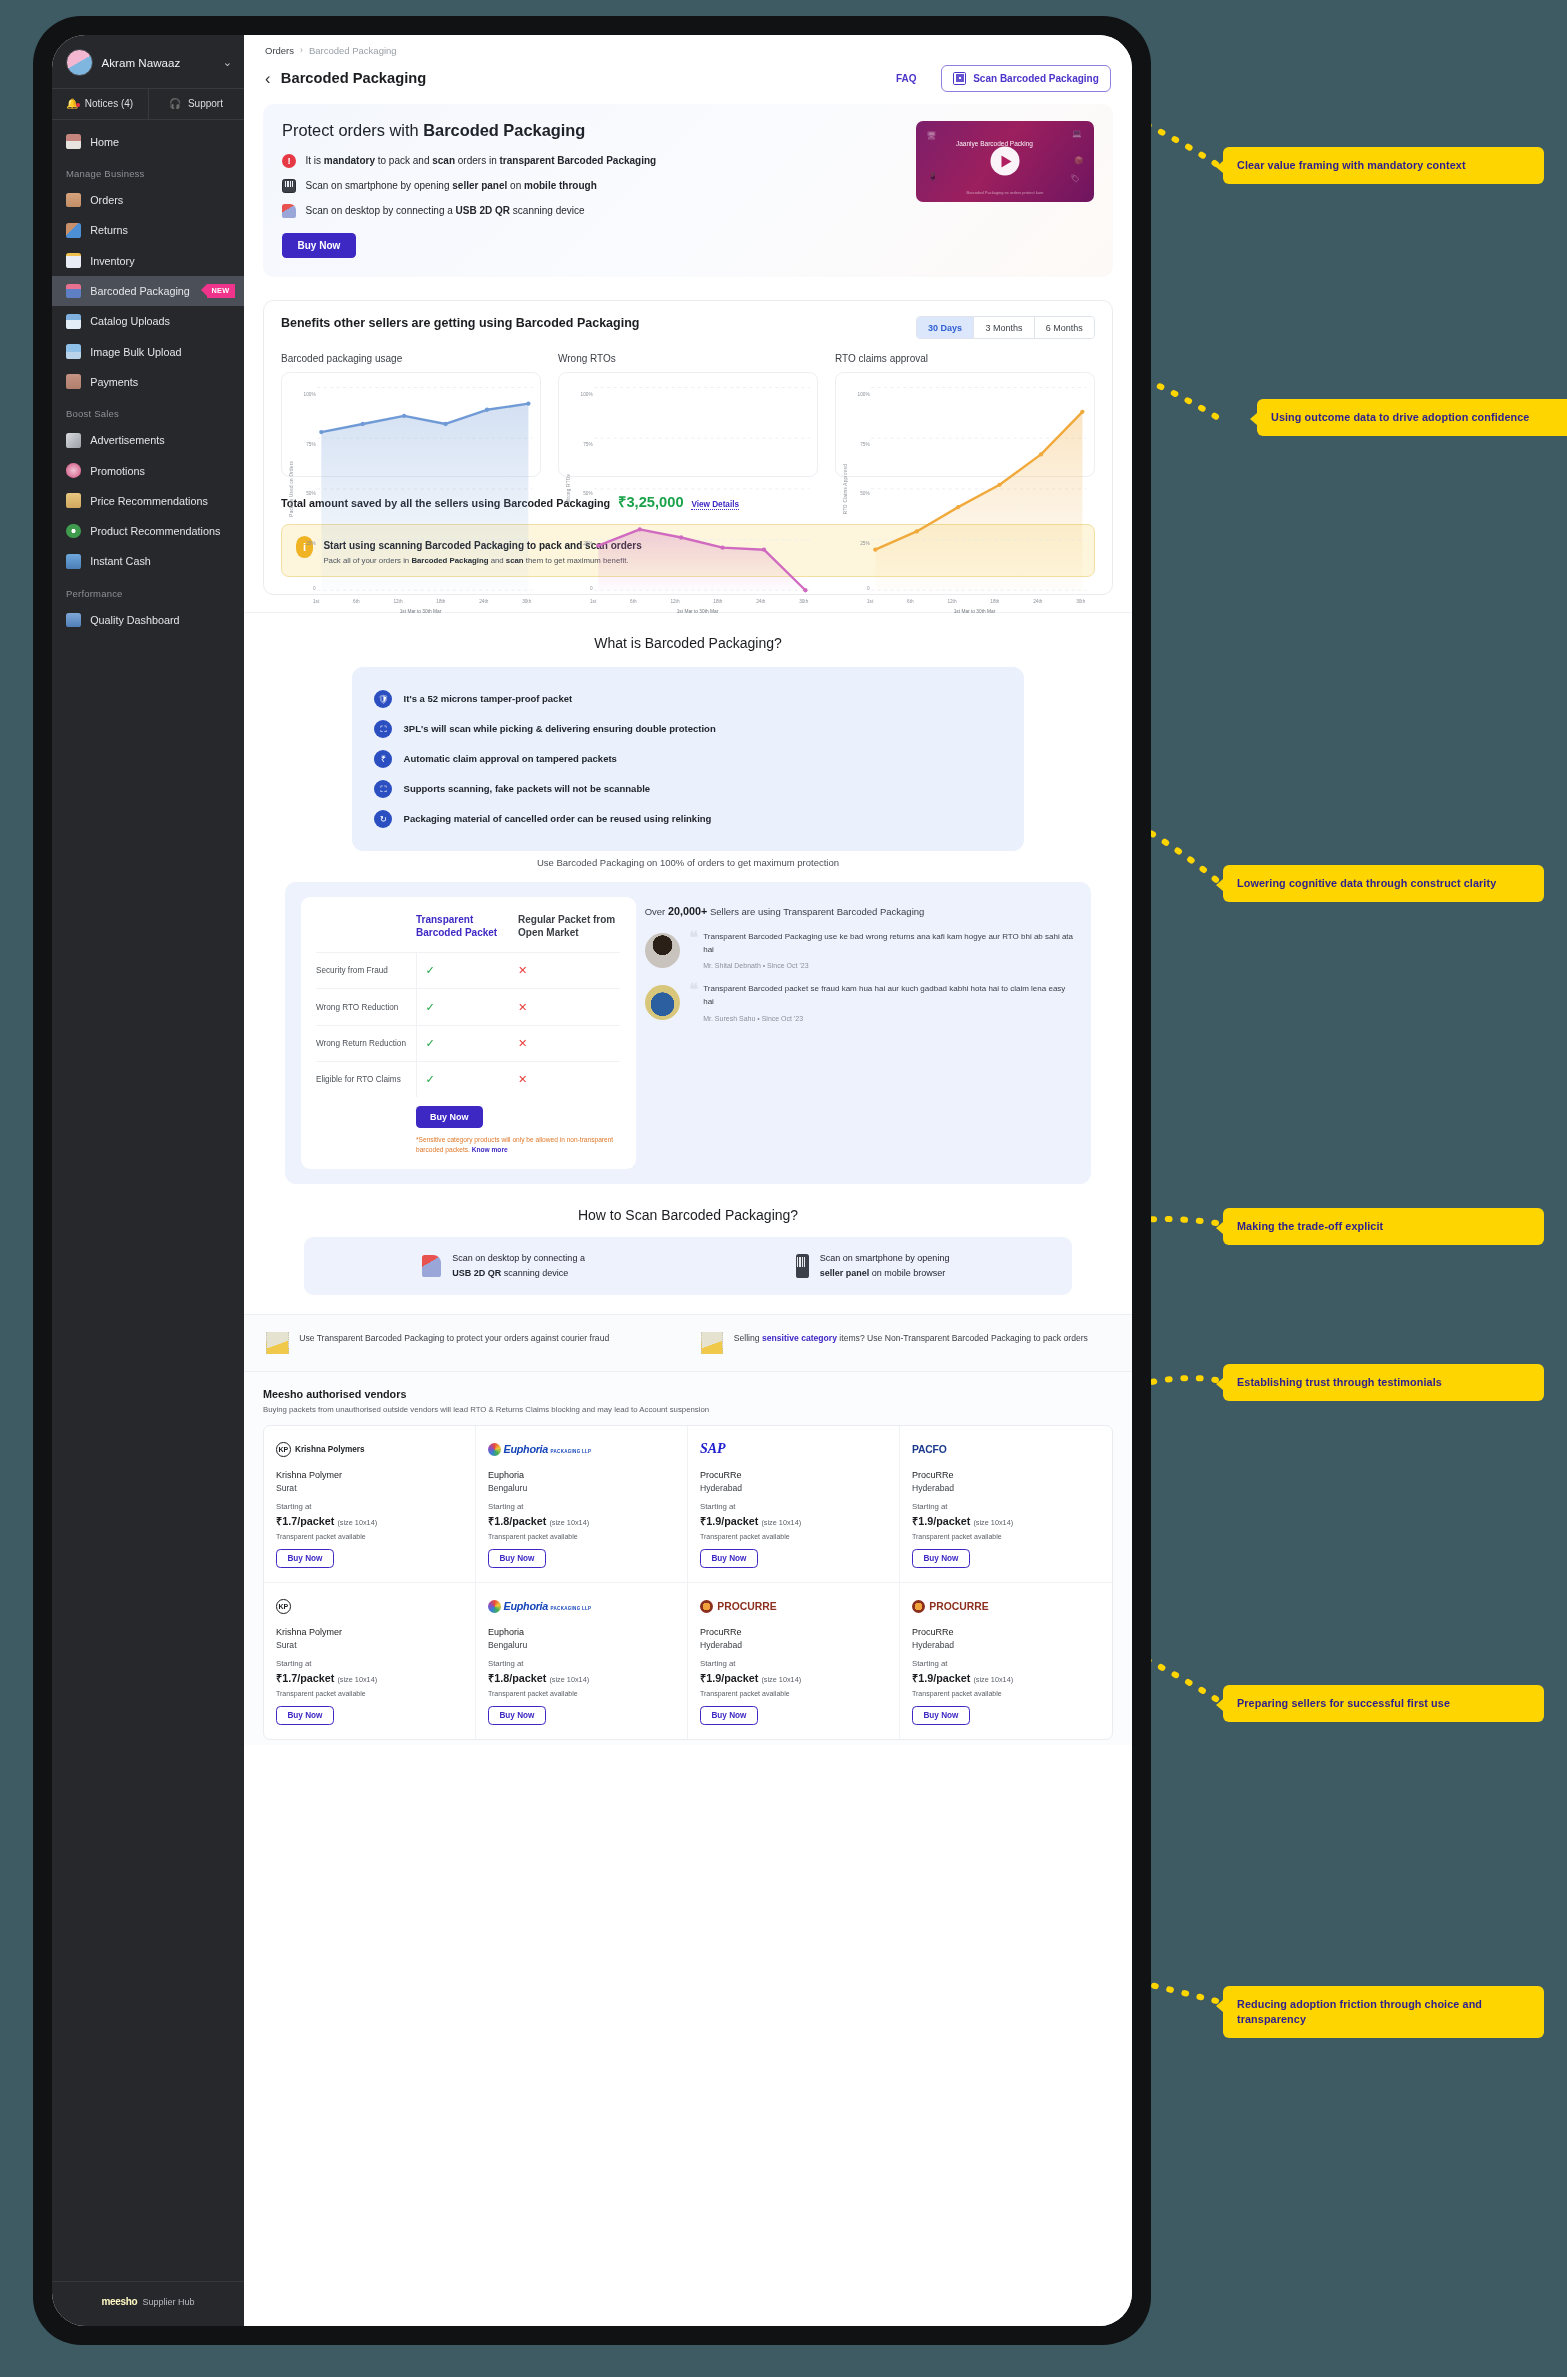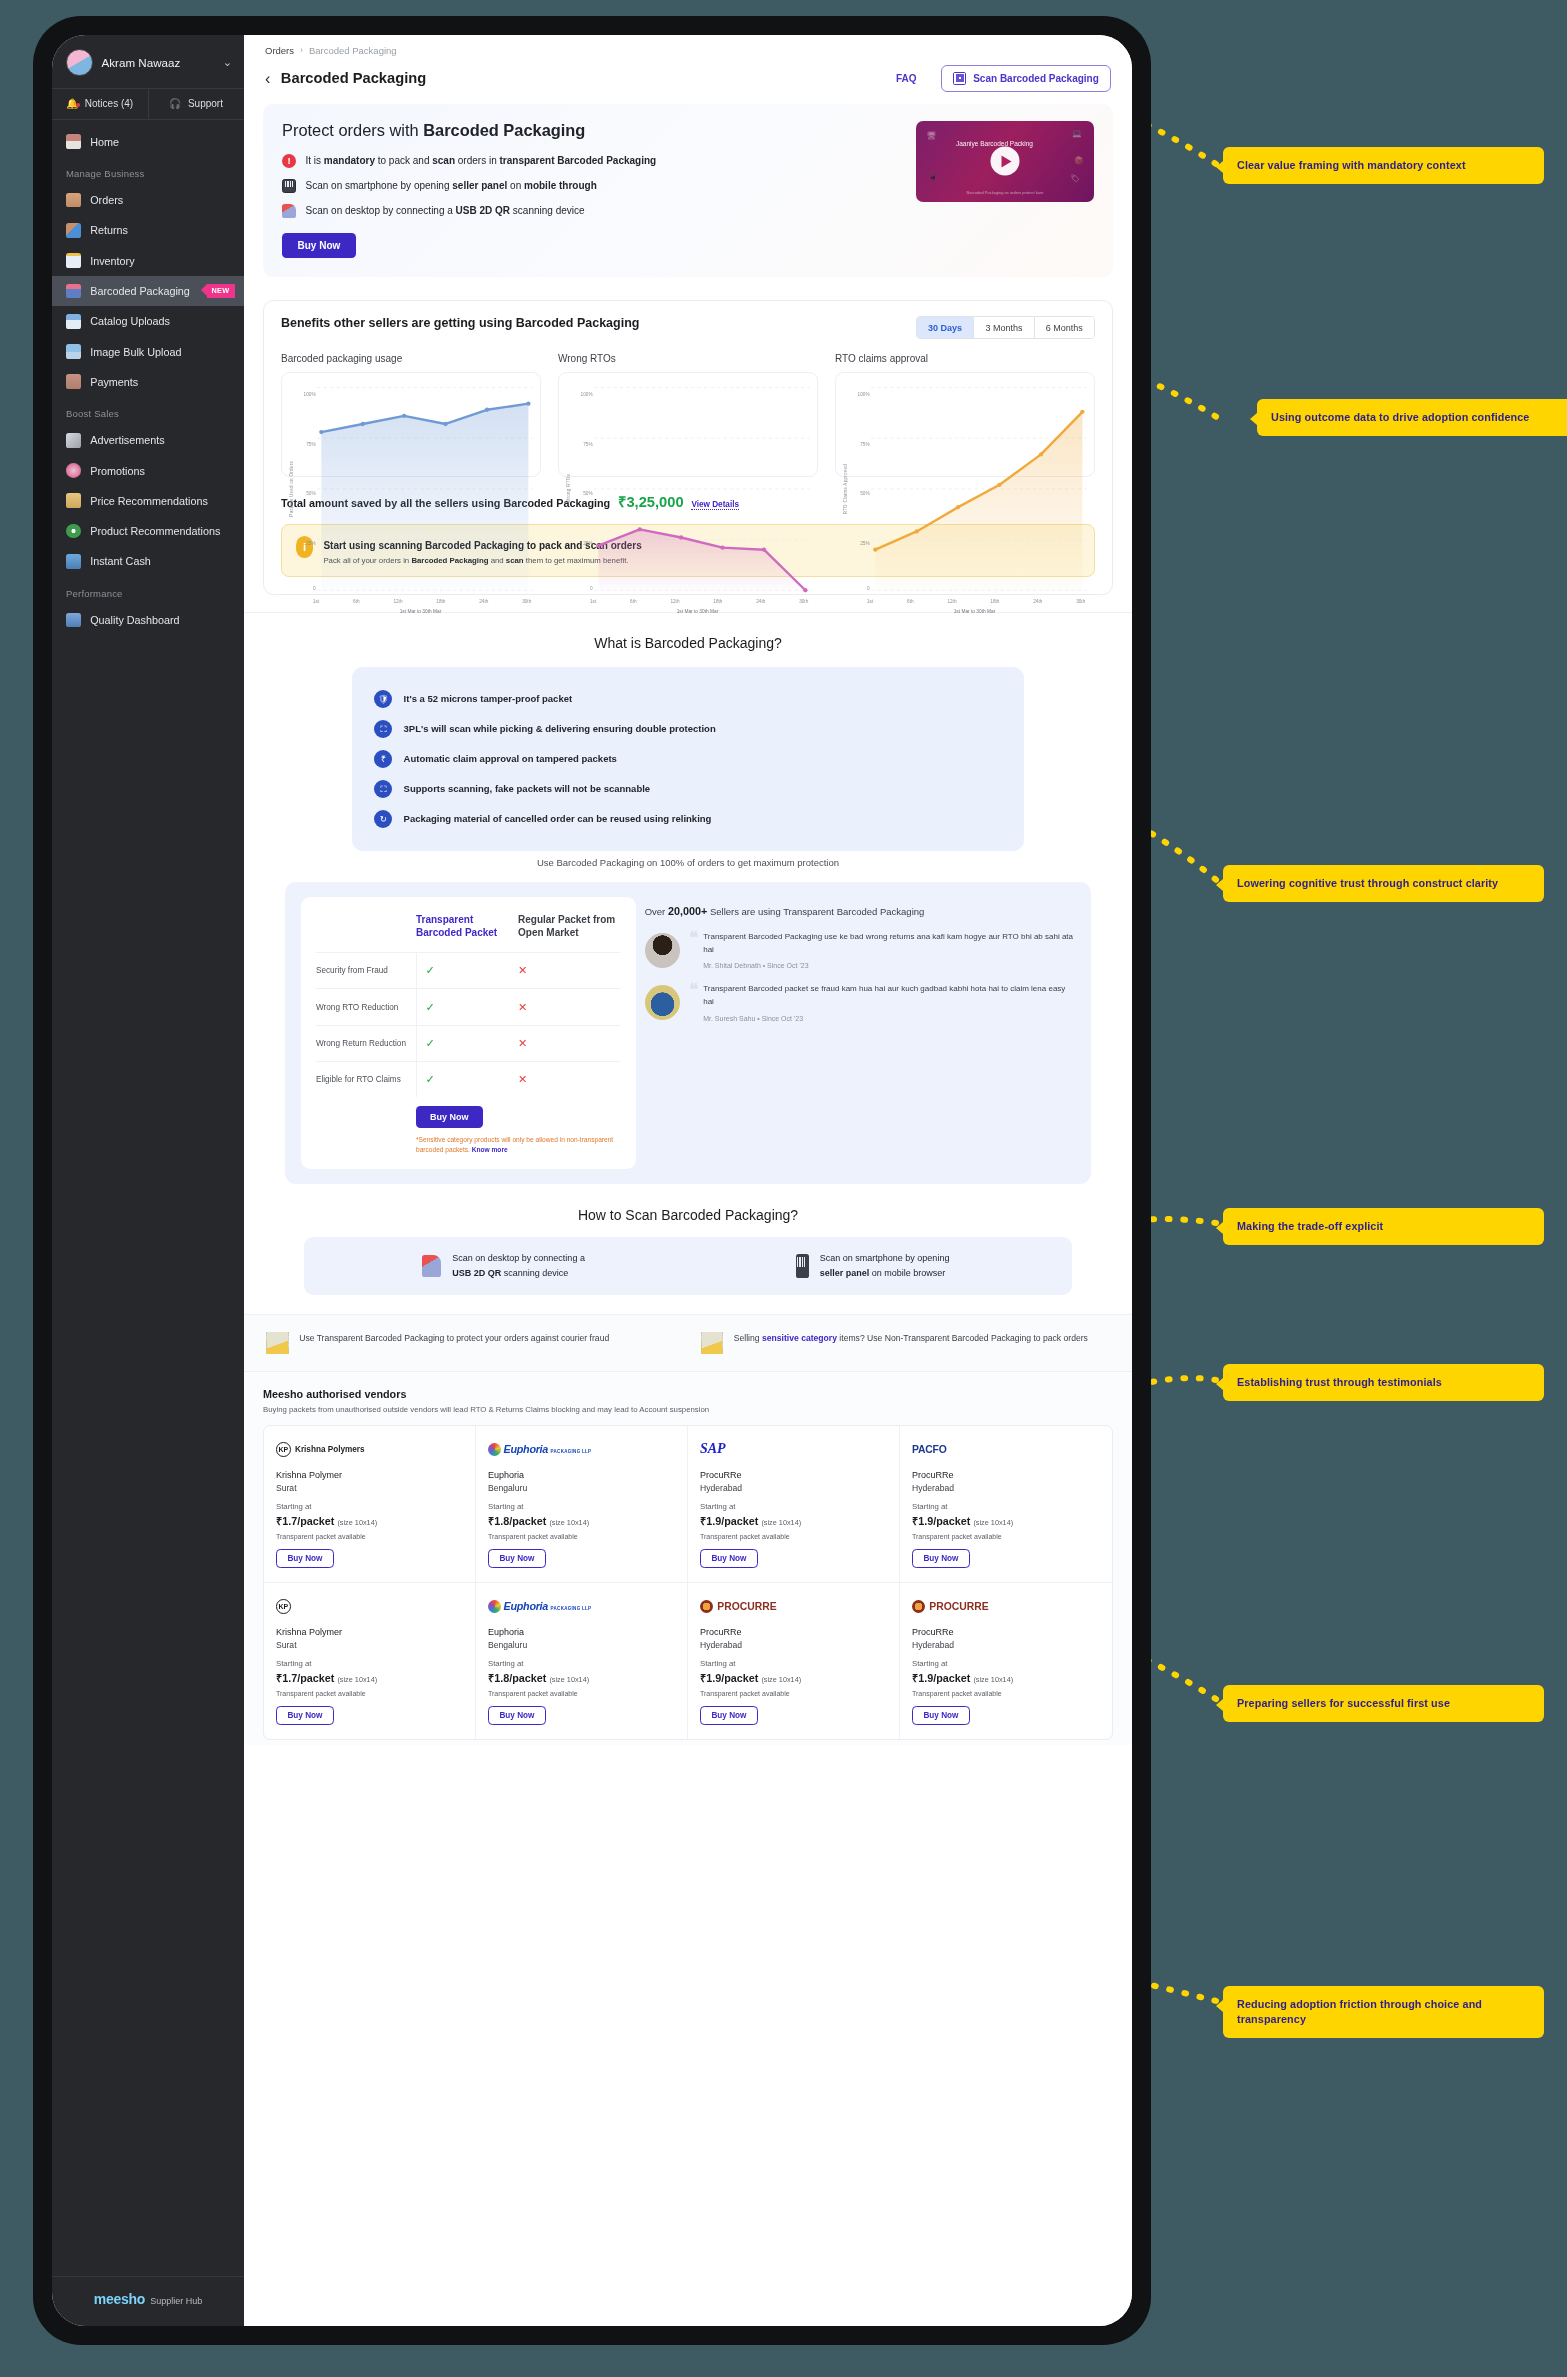--- a/index.html
+++ b/index.html
@@ -107,21 +107,21 @@
     border-bottom: 6px solid transparent;
     border-right: 6px solid #f0348c;
   }
 
   .brand-foot {
     display: flex; align-items: baseline; gap: 5.2px;
     justify-content: center;
     padding: 14px 8.6px 19px;
     border-top: 0.9px solid #35373b;
   }
-  .brand-name { font-size: 14px; font-weight: bold; color: #7dd3fc; letter-spacing: -0.3px; }
+  .brand-name { font-size: 10px; font-weight: bold; color: #fef9c3; letter-spacing: -0.3px; }
   .brand-sub { font-size: 9px; color: #b8bbc0; }
 
   
   .main { flex: 1; background: #fff; overflow: hidden; position: relative; }
 
   .breadcrumb {
     display: flex; align-items: center; gap: 6px;
     padding: 10.4px 21px 5.2px; font-size: 9.5px;
   }
   .bc-link { color: #3f4246; }
@@ -1070,18 +1070,18 @@
 
       </div>
     </section>
 
   </main>
 </div>
 </div>
 
 <div class="callout" style="top:147px;left:1223px">Clear value framing with mandatory context</div>
 <div class="callout" style="top:399px;left:1257px">Using outcome data to drive adoption confidence</div>
-<div class="callout" style="top:865px;left:1223px">Lowering cognitive trust through construct clarity</div>
+<div class="callout" style="top:865px;left:1223px">Lowering cognitive data through construct clarity</div>
 <div class="callout" style="top:1208px;left:1223px">Making the trade-off explicit</div>
 <div class="callout" style="top:1364px;left:1223px">Establishing trust through testimonials</div>
 <div class="callout" style="top:1685px;left:1223px">Preparing sellers for successful first use</div>
 <div class="callout" style="top:1986px;left:1223px">Reducing adoption friction through choice and transparency</div>
 
 
 </body></html>

